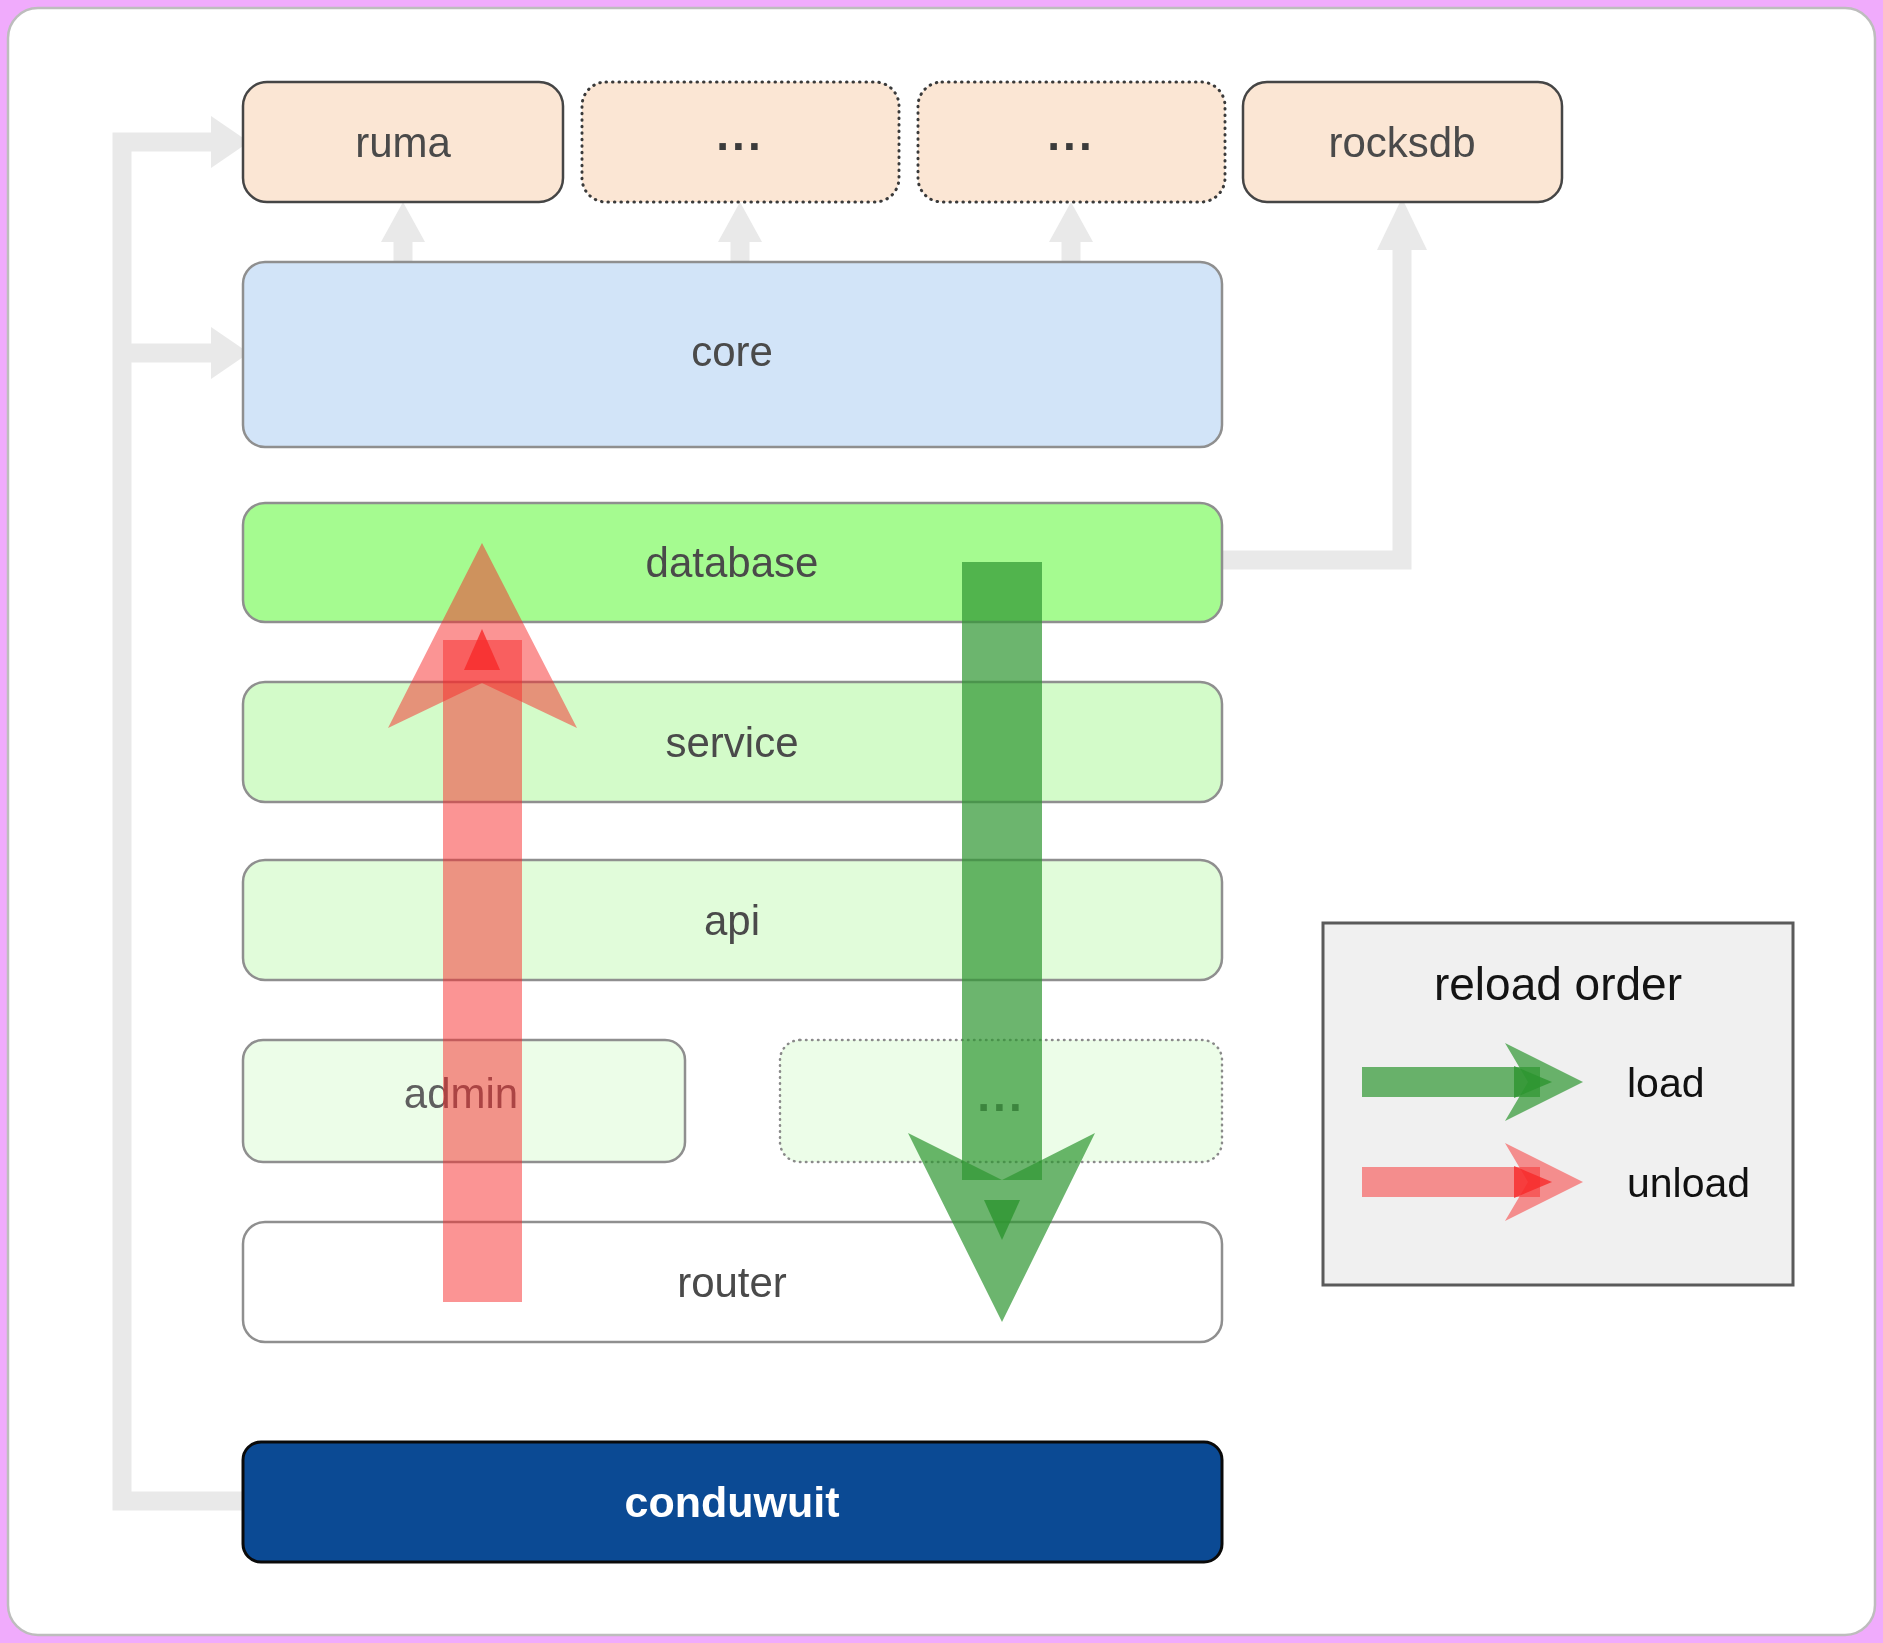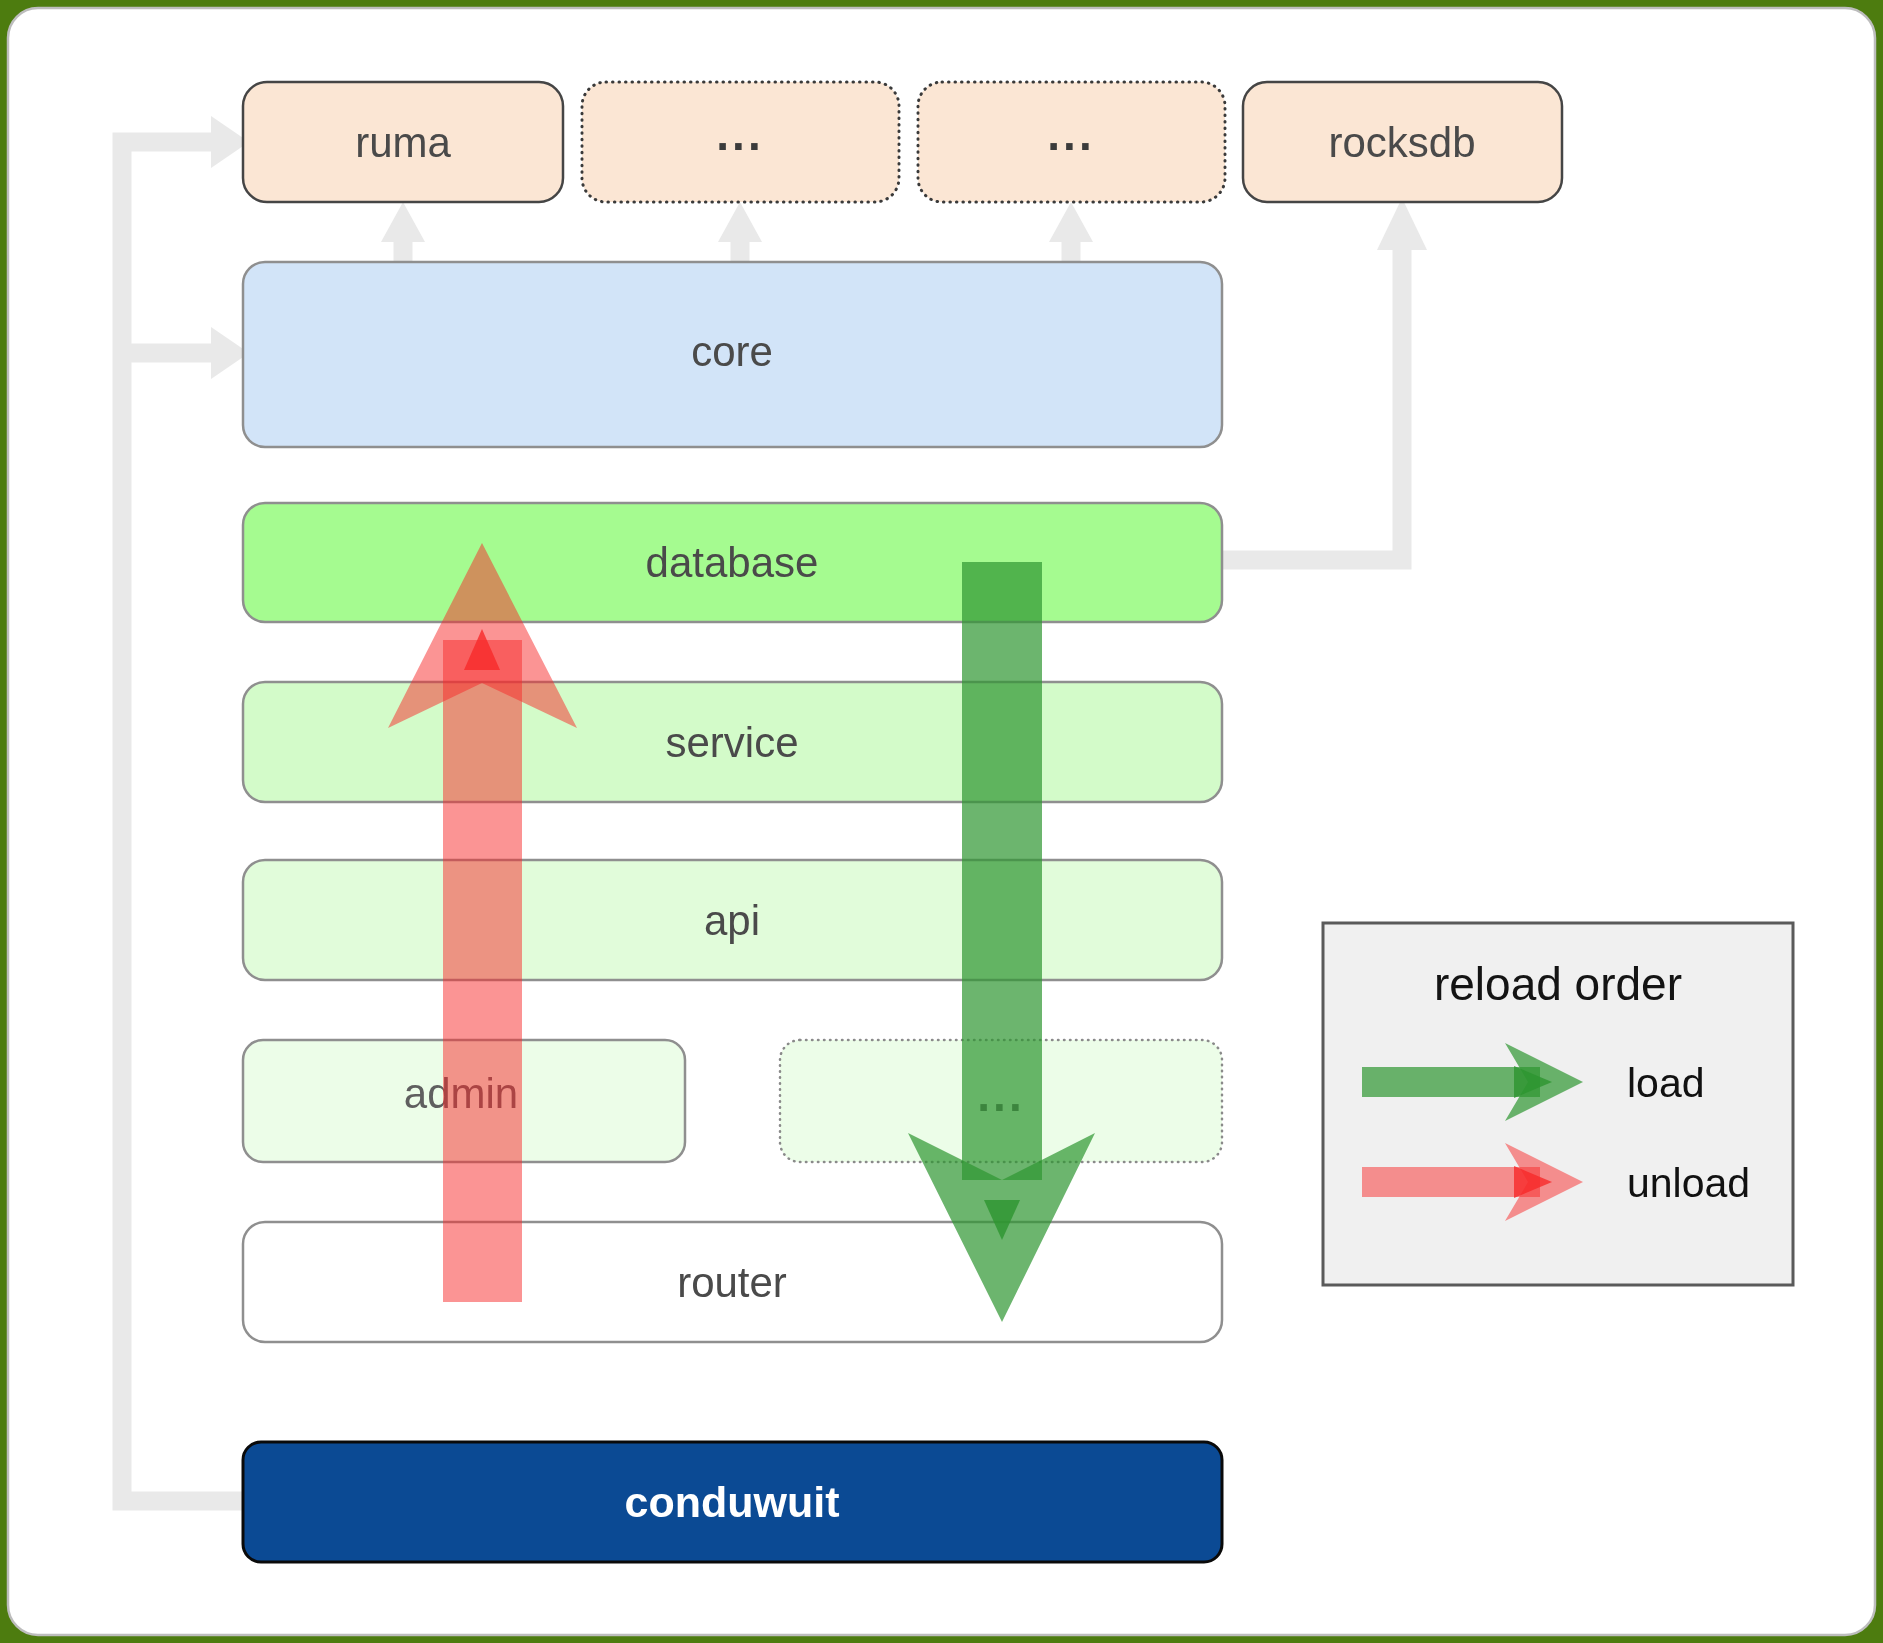--- a/index.html
+++ b/index.html
@@ -1,16 +1,16 @@
 <!DOCTYPE html>
 <html><head>
 <meta charset="utf-8">
 <style>
   html,body{margin:0;padding:0;background:#ffffff;}
-  .stage{width:1883px;height:1643px;position:relative;background:#4d7c0f;}
+  .stage{width:1883px;height:1643px;position:relative;background:#f0abfc;}
   svg{display:block;}
   text{font-family:"Liberation Sans","DejaVu Sans",sans-serif;}
   .lbl{font-size:42px;fill:#4a4a4a;text-anchor:middle;}
   .lbl-dim{font-size:42px;fill:#5f5f5f;text-anchor:middle;}
   .dots{font-size:46px;font-weight:bold;fill:#3b3b3b;text-anchor:middle;letter-spacing:3px;}
   .dots-dim{font-size:46px;font-weight:bold;fill:#5f5f5f;text-anchor:middle;letter-spacing:3px;}
   .lbl-white{font-size:43px;font-weight:bold;fill:#ffffff;text-anchor:middle;}
   .legend-title{font-size:46px;fill:#141414;text-anchor:middle;}
   .legend-lbl{font-size:41px;fill:#111111;text-anchor:start;}
   .box-solid-dark{stroke:#454545;stroke-width:2.5;}

